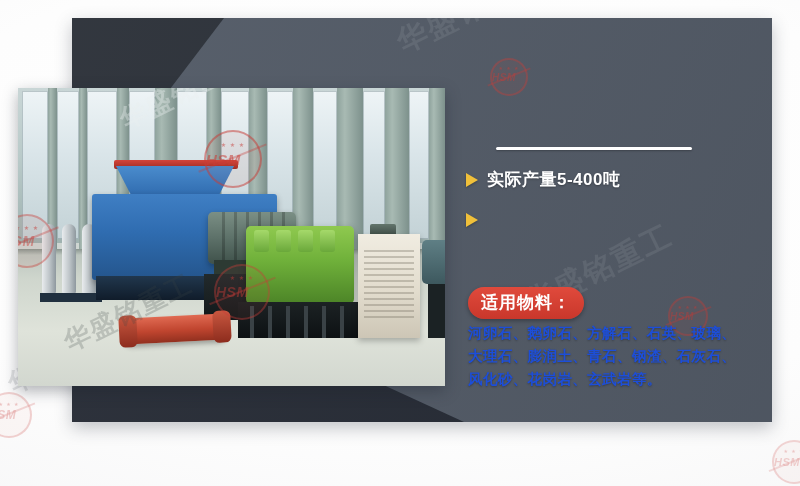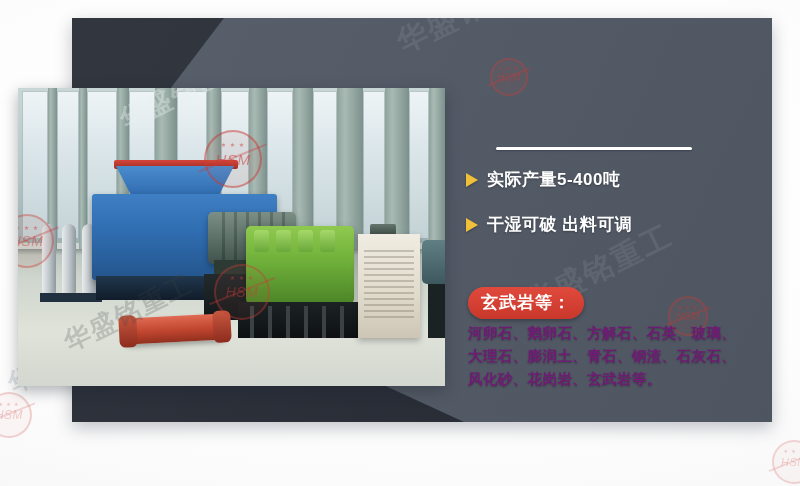--- a/index.html
+++ b/index.html
@@ -120,22 +120,22 @@
     color:rgba(60,60,60,.20);font-weight:700;white-space:nowrap;
     transform:rotate(-26deg);transform-origin:left top;
     letter-spacing:2px;
   }
   .wm-text.light{color:rgba(255,255,255,.085);}
   .wm-text.dark{color:rgba(40,45,55,.13);}
   .logo-wm{
     position:absolute;border-radius:50%;
     border:2px solid rgba(200,60,55,.38);
     color:rgba(200,60,55,.45);
-    display:flex;align-items:center;justify-content:center;
-    font-weight:400;font-style:italic;letter-spacing:.5px;
+    display:flex;align-items:center;justify-content:flex-start;
+    font-weight:700;font-style:italic;letter-spacing:.5px;
     background:rgba(210,80,70,.07);
     pointer-events:none;
   }
   .logo-wm::before{
     content:"";position:absolute;left:-18%;right:-18%;top:46%;height:0;
     border-top:2px solid rgba(200,60,55,.34);transform:rotate(-22deg);
   }
   .logo-wm em{position:absolute;top:16%;left:0;right:0;text-align:center;
     font-style:normal;font-size:5px;letter-spacing:1px;color:rgba(200,60,55,.5);}
 
@@ -163,21 +163,21 @@
 
   .badge{
     position:absolute;left:2px;top:287px;
     background:linear-gradient(180deg,#e04a3c,#c9372b);
     color:#ffffff;font-size:17px;font-weight:700;letter-spacing:1px;
     padding:4px 13px 5px;border-radius:16px;
     box-shadow:0 2px 4px rgba(0,0,0,.3);
   }
   .materials{
     position:absolute;left:2px;top:322px;width:282px;
-    color:#701a75;font-size:14.5px;font-weight:700;line-height:23px;
+    color:#1d4ed8;font-size:14.5px;font-weight:700;line-height:23px;
     letter-spacing:.4px;text-shadow:0 1px 2px rgba(0,0,0,.3);
   }
 </style>
 </head>
 <body>
 
 <div id="canvas">
 
   <div class="page-bg"></div>
 
@@ -325,21 +325,20 @@
 
     <div class="rule"></div>
 
     <div class="bullets">
       <div class="bullet">
         <span class="arrow"></span>
         <span>实际产量5-400吨</span>
       </div>
       <div class="bullet">
         <span class="arrow"></span>
-        <span>干湿可破  出料可调</span>
       </div>
     </div>
 
-    <div class="badge">玄武岩等：</div>
+    <div class="badge">适用物料：</div>
     <div class="materials">河卵石、鹅卵石、方解石、石英、玻璃、大理石、膨润土、青石、钢渣、石灰石、风化砂、花岗岩、玄武岩等。</div>
   </div>
 
 </div>
 
 </body></html>

